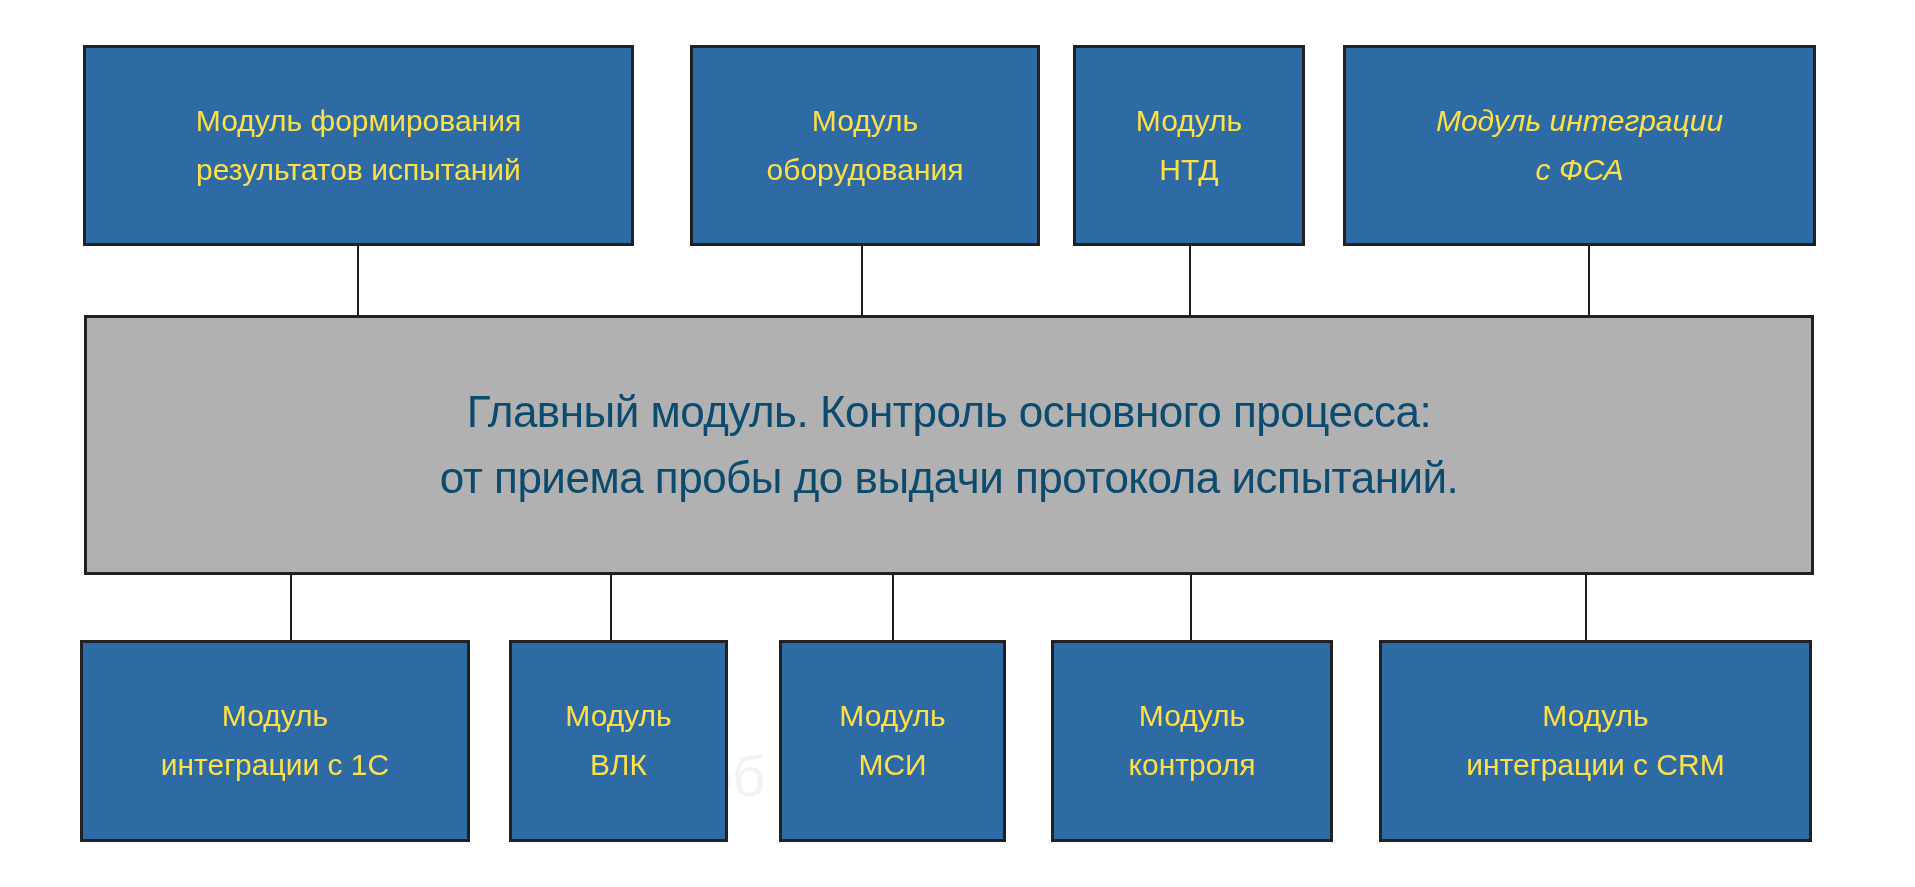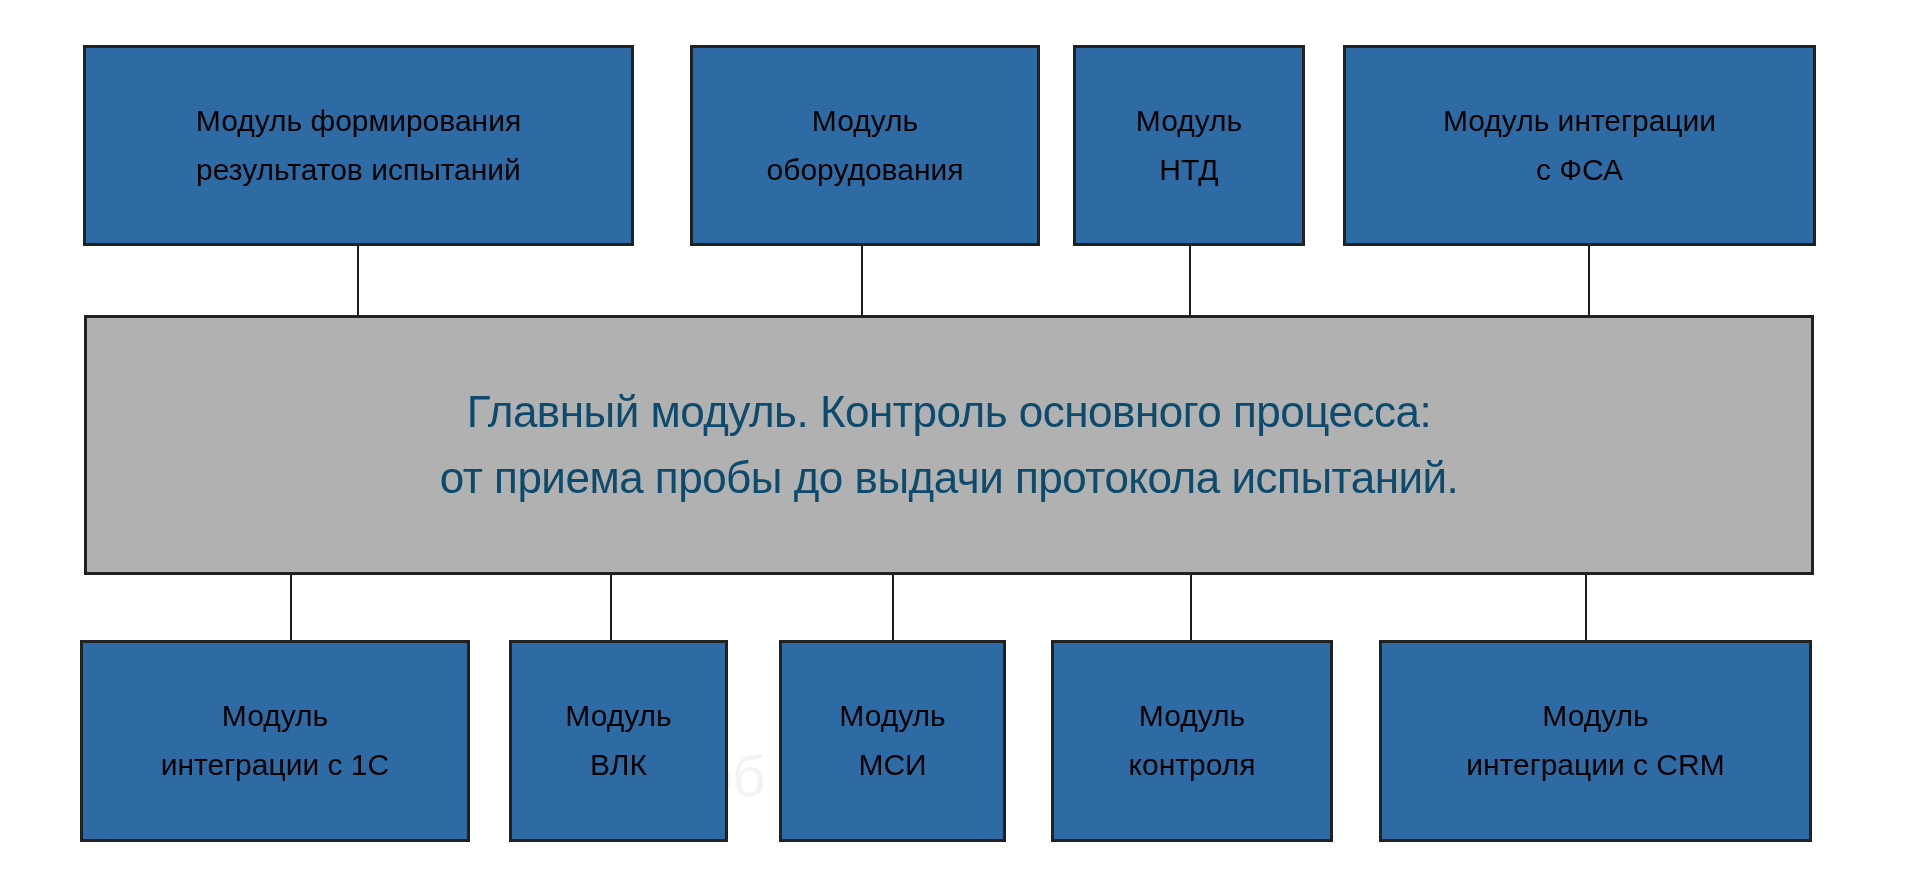--- a/index.html
+++ b/index.html
@@ -17,21 +17,21 @@
   }
   .module-box {
     position: absolute;
     box-sizing: border-box;
     background: #2e6ba5;
     border: 3px solid #212121;
     display: flex;
     align-items: center;
     justify-content: center;
     text-align: center;
-    color: #000000;
+    color: #fde047;
     font-size: 30px;
     line-height: 1.62;
     white-space: pre-line;
     z-index: 2;
   }
   .main-box {
     position: absolute;
     box-sizing: border-box;
     background: #b1b1b1;
     border: 3px solid #212121;
@@ -59,21 +59,21 @@
     font-size: 58px;
     color: #f3f3f3;
     z-index: 0;
     user-select: none;
   }
 
   
   .t1 { left: 83px;   top: 45px; width: 551px; height: 201px; }
   .t2 { left: 690px;  top: 45px; width: 350px; height: 201px; }
   .t3 { left: 1073px; top: 45px; width: 232px; height: 201px; }
-  .t4 { left: 1343px; top: 45px; width: 473px; height: 201px; }
+  .t4 { left: 1343px; top: 45px; width: 473px; height: 201px; font-style: italic; }
 
   
   .main { left: 84px; top: 315px; width: 1730px; height: 260px; }
 
   
   .b1 { left: 80px;   top: 640px; width: 390px; height: 202px; }
   .b2 { left: 509px;  top: 640px; width: 219px; height: 202px; }
   .b3 { left: 779px;  top: 640px; width: 227px; height: 202px; }
   .b4 { left: 1051px; top: 640px; width: 282px; height: 202px; }
   .b5 { left: 1379px; top: 640px; width: 433px; height: 202px; }

